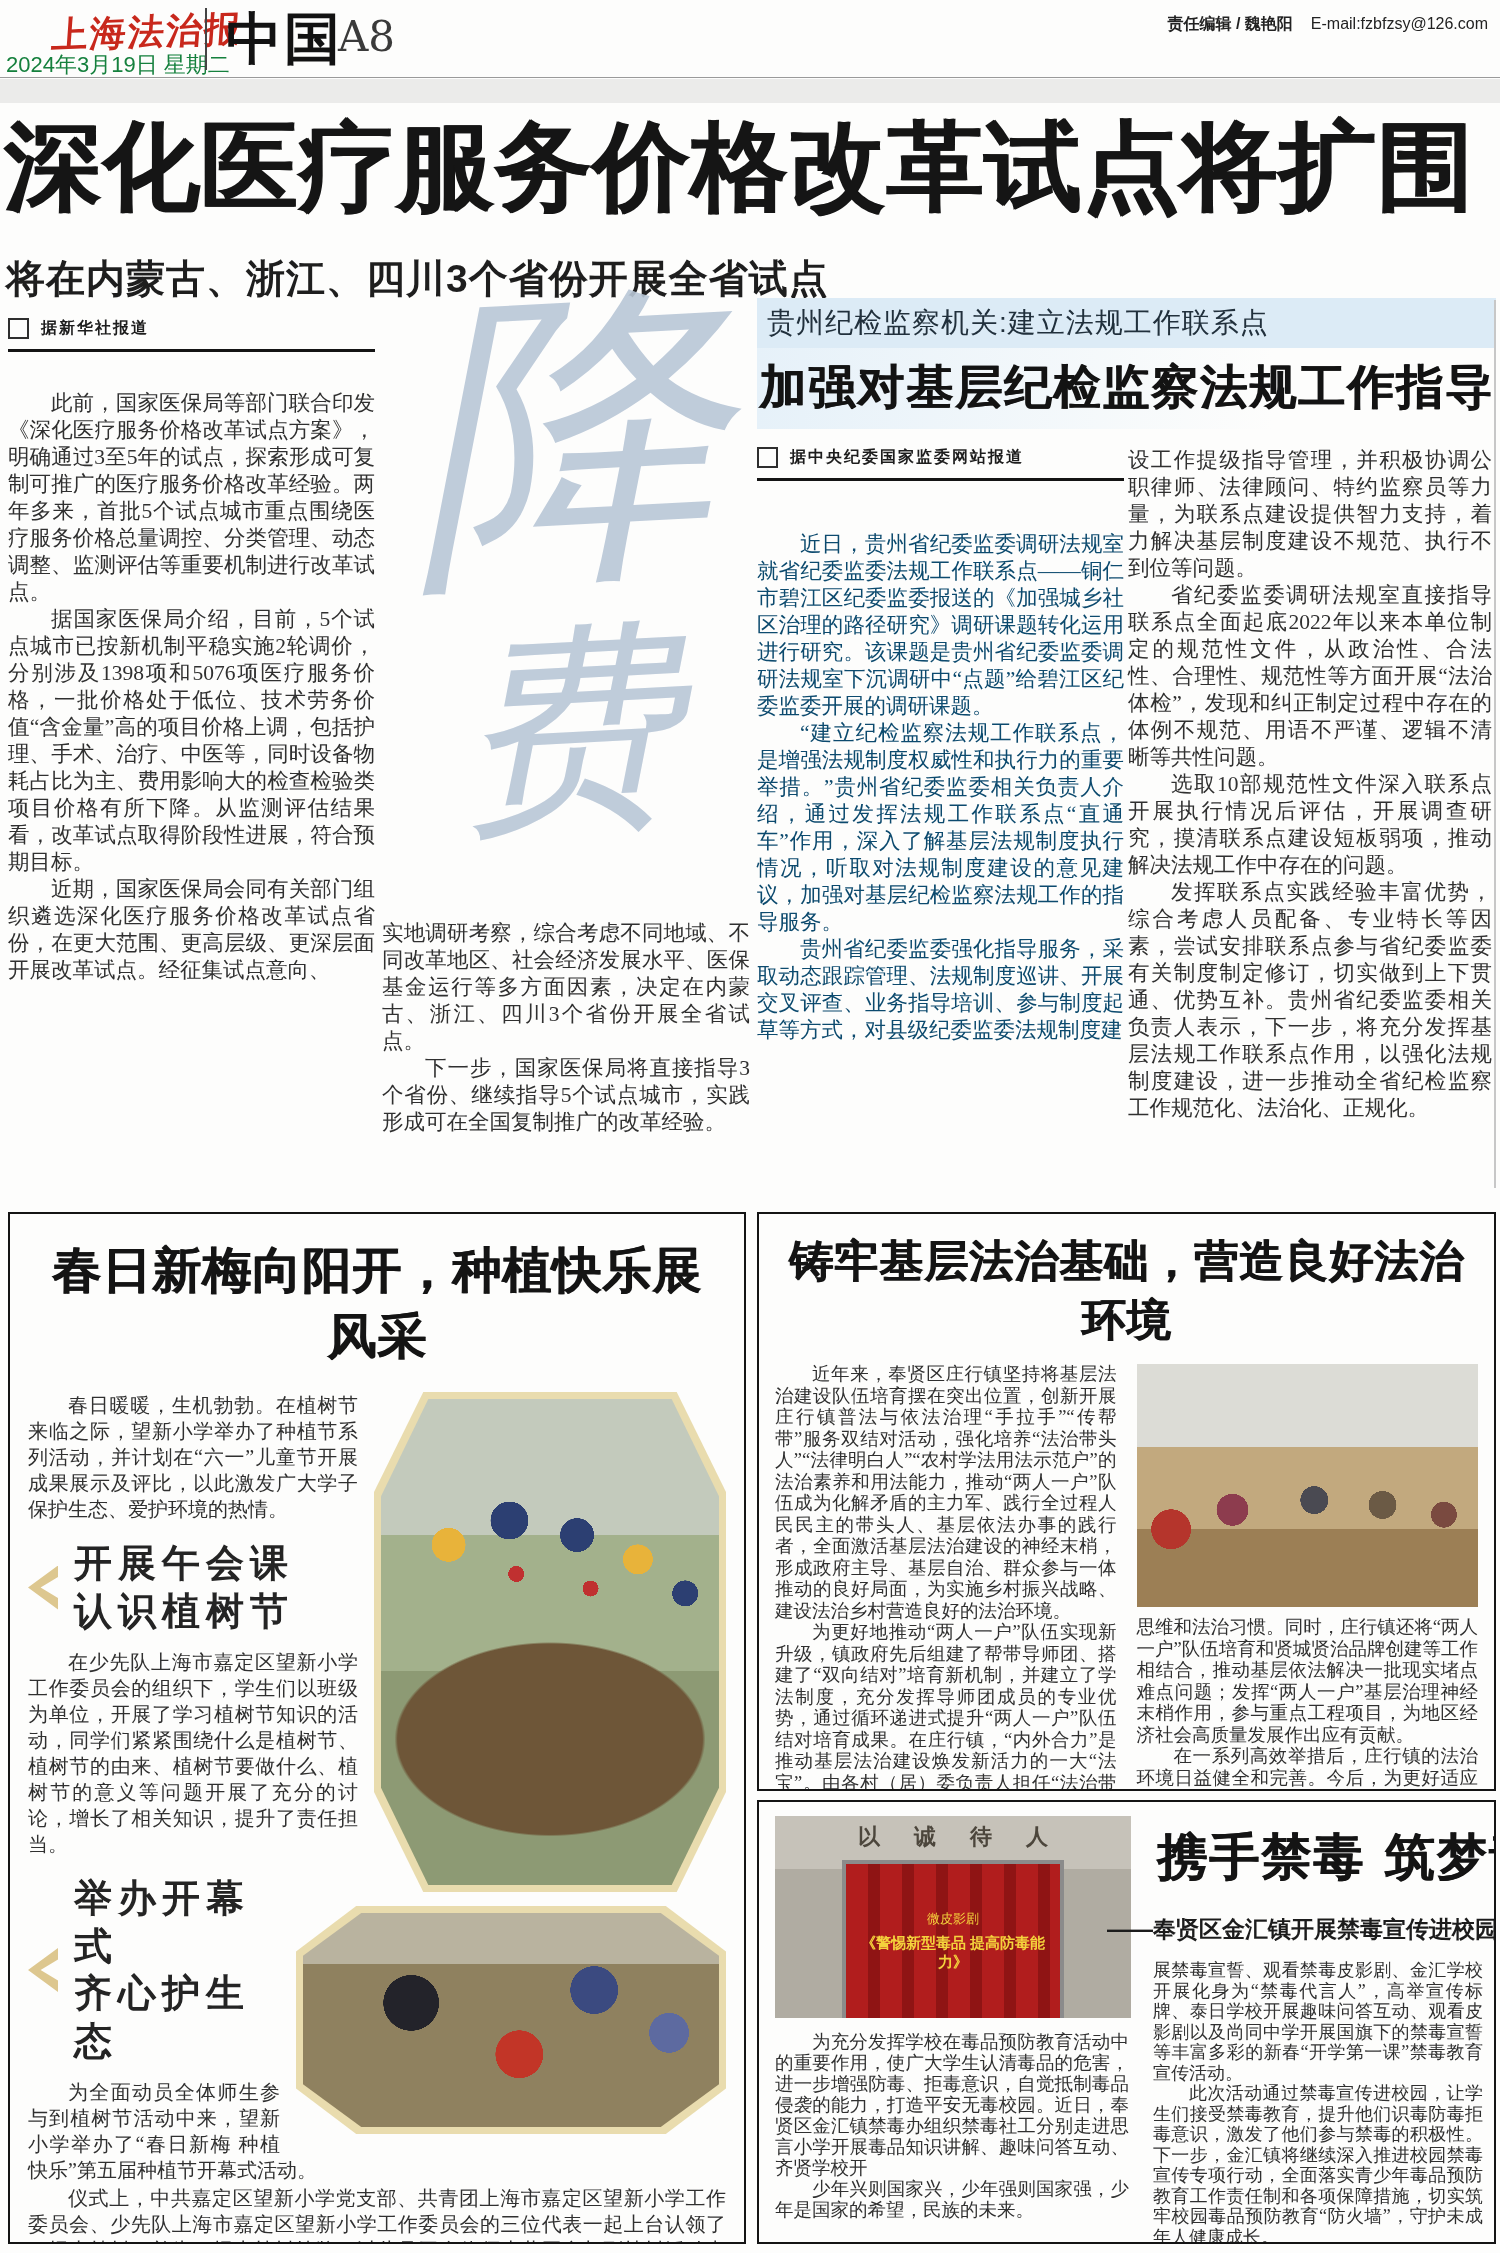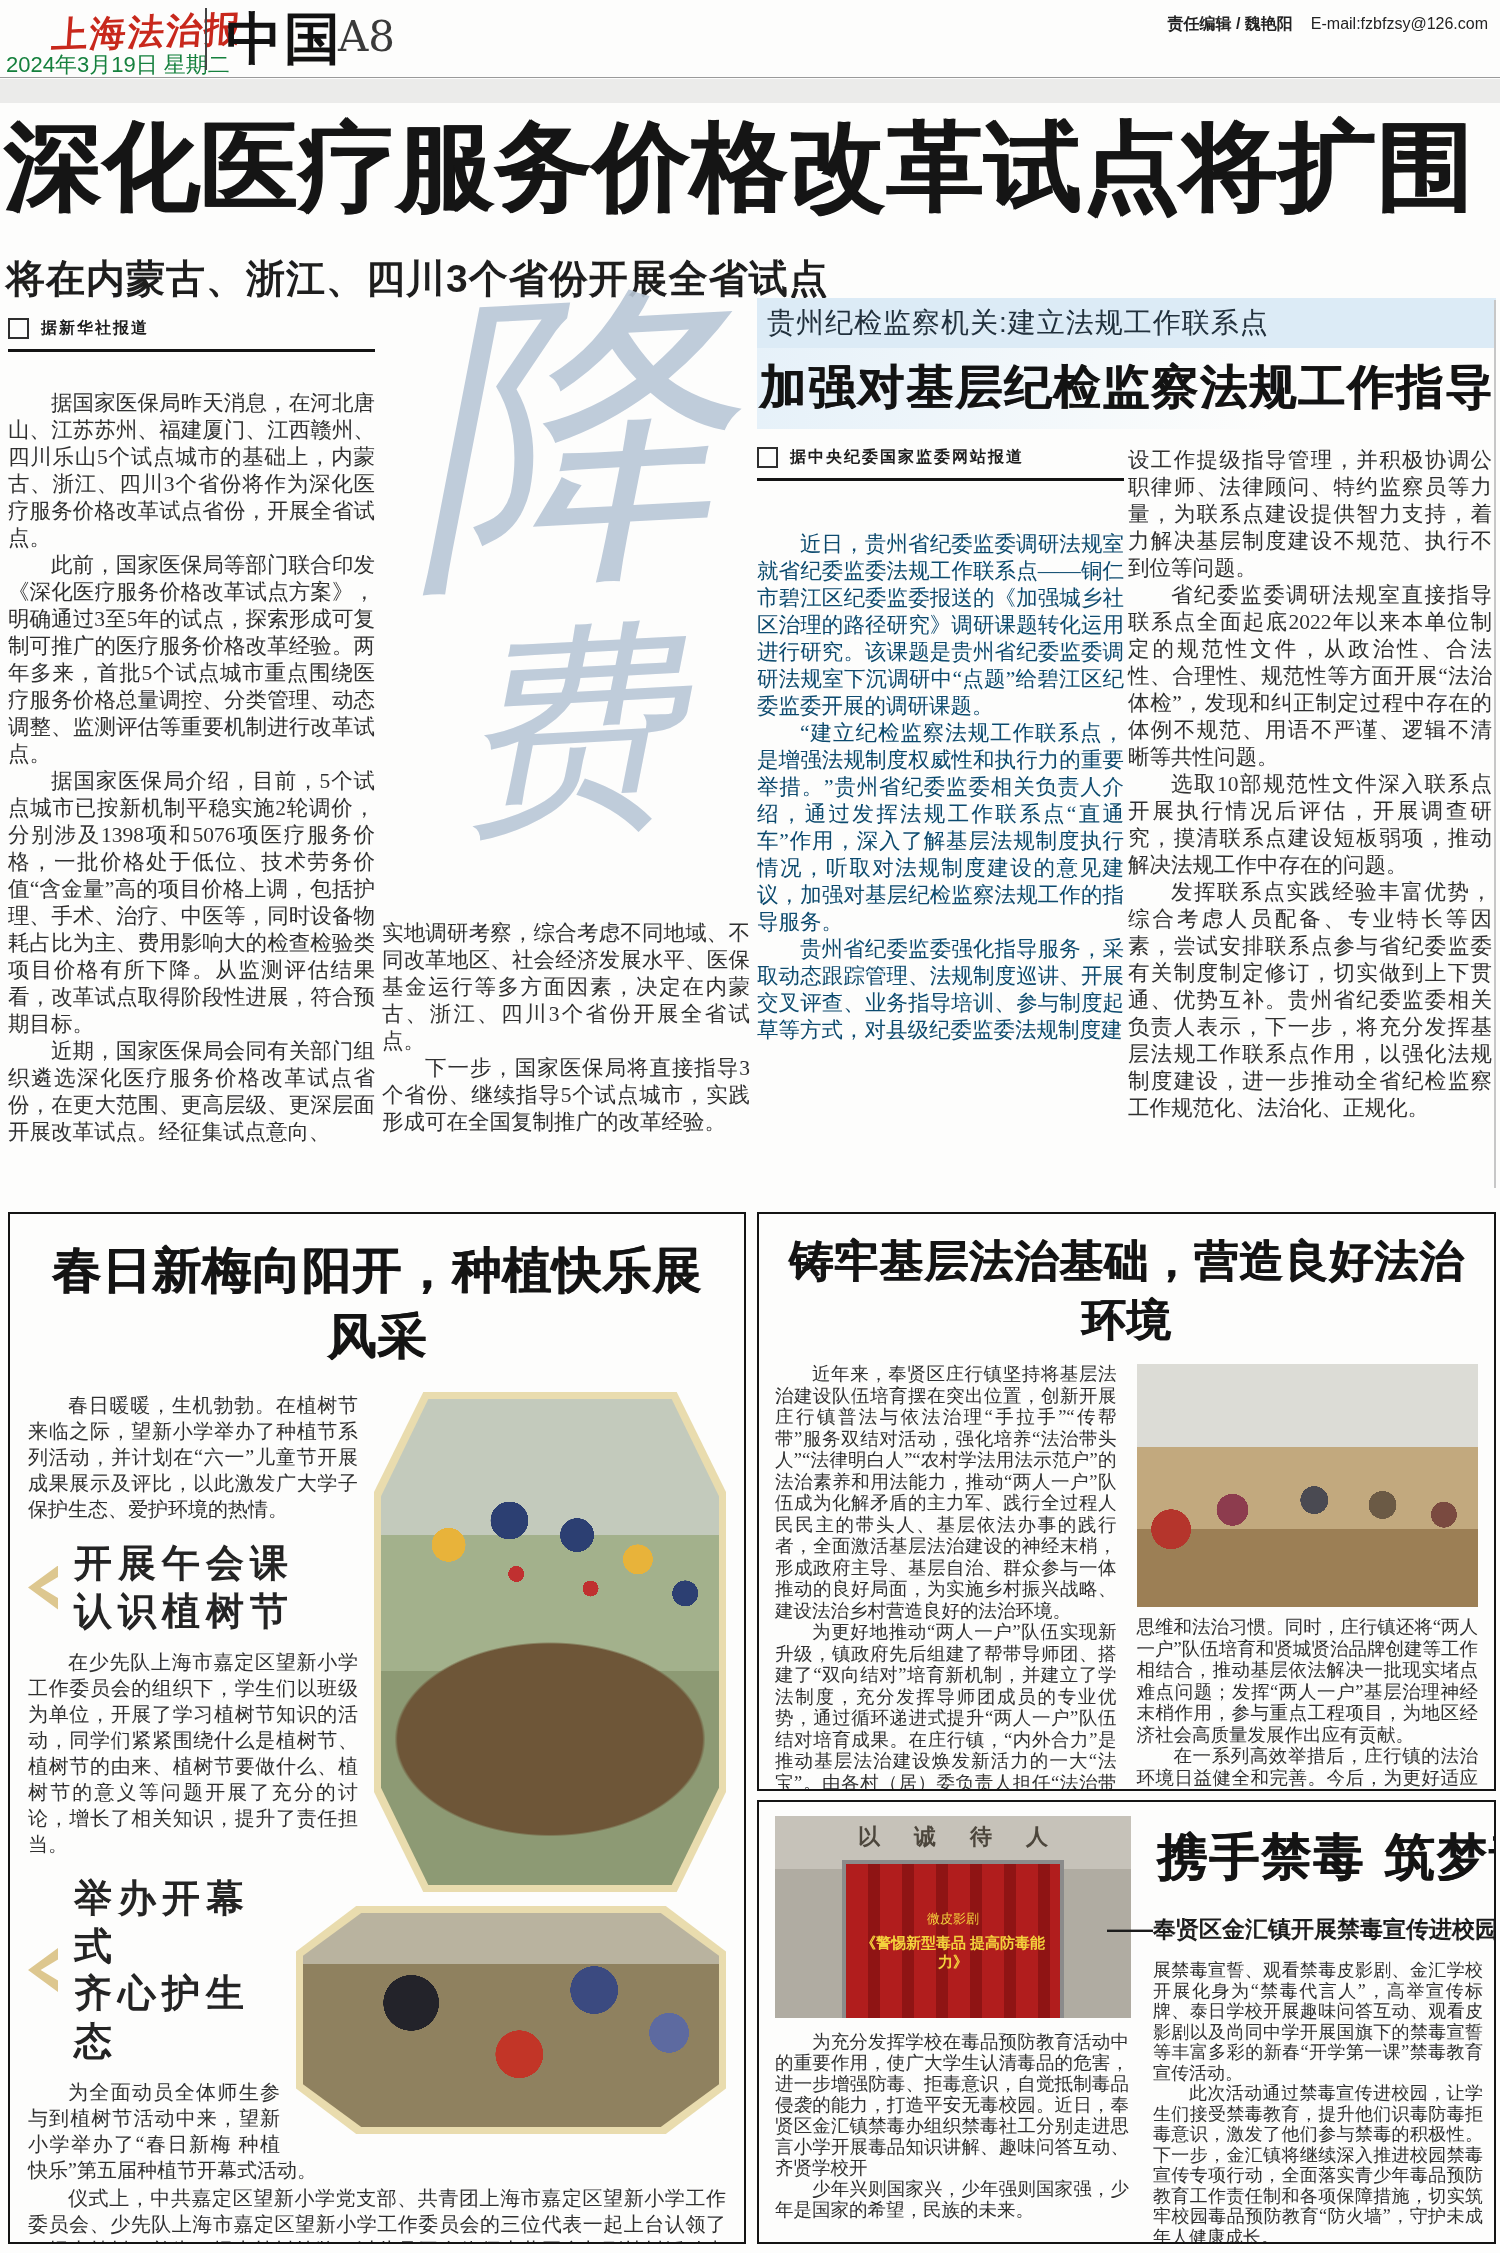--- a/index.html
+++ b/index.html
@@ -164,21 +164,20 @@
   <h1 class="headline">深化医疗服务价格改革试点将扩围</h1>
   <h2 class="subhead">将在内蒙古、浙江、四川3个省份开展全省试点</h2>
 
   <section class="colA">
     <div class="kickrow">
       <span class="ksq"></span>
       <span class="ktxt">据新华社报道</span>
     </div>
     <div class="krule"></div>
     <div class="body">
-      <p class="art indent">据国家医保局昨天消息，在河北唐山、江苏苏州、福建厦门、江西赣州、四川乐山5个试点城市的基础上，内蒙古、浙江、四川3个省份将作为深化医疗服务价格改革试点省份，开展全省试点。</p>
       <p class="art indent">此前，国家医保局等部门联合印发《深化医疗服务价格改革试点方案》，明确通过3至5年的试点，探索形成可复制可推广的医疗服务价格改革经验。两年多来，首批5个试点城市重点围绕医疗服务价格总量调控、分类管理、动态调整、监测评估等重要机制进行改革试点。</p>
       <p class="art indent">据国家医保局介绍，目前，5个试点城市已按新机制平稳实施2轮调价，分别涉及1398项和5076项医疗服务价格，一批价格处于低位、技术劳务价值“含金量”高的项目价格上调，包括护理、手术、治疗、中医等，同时设备物耗占比为主、费用影响大的检查检验类项目价格有所下降。从监测评估结果看，改革试点取得阶段性进展，符合预期目标。</p>
       <p class="art indent">近期，国家医保局会同有关部门组织遴选深化医疗服务价格改革试点省份，在更大范围、更高层级、更深层面开展改革试点。经征集试点意向、</p>
     </div>
   </section>
 
   <section class="colB">
     <div class="wmark wm1">降</div>
     <div class="wmark wm2">费</div>
     <div class="body">

